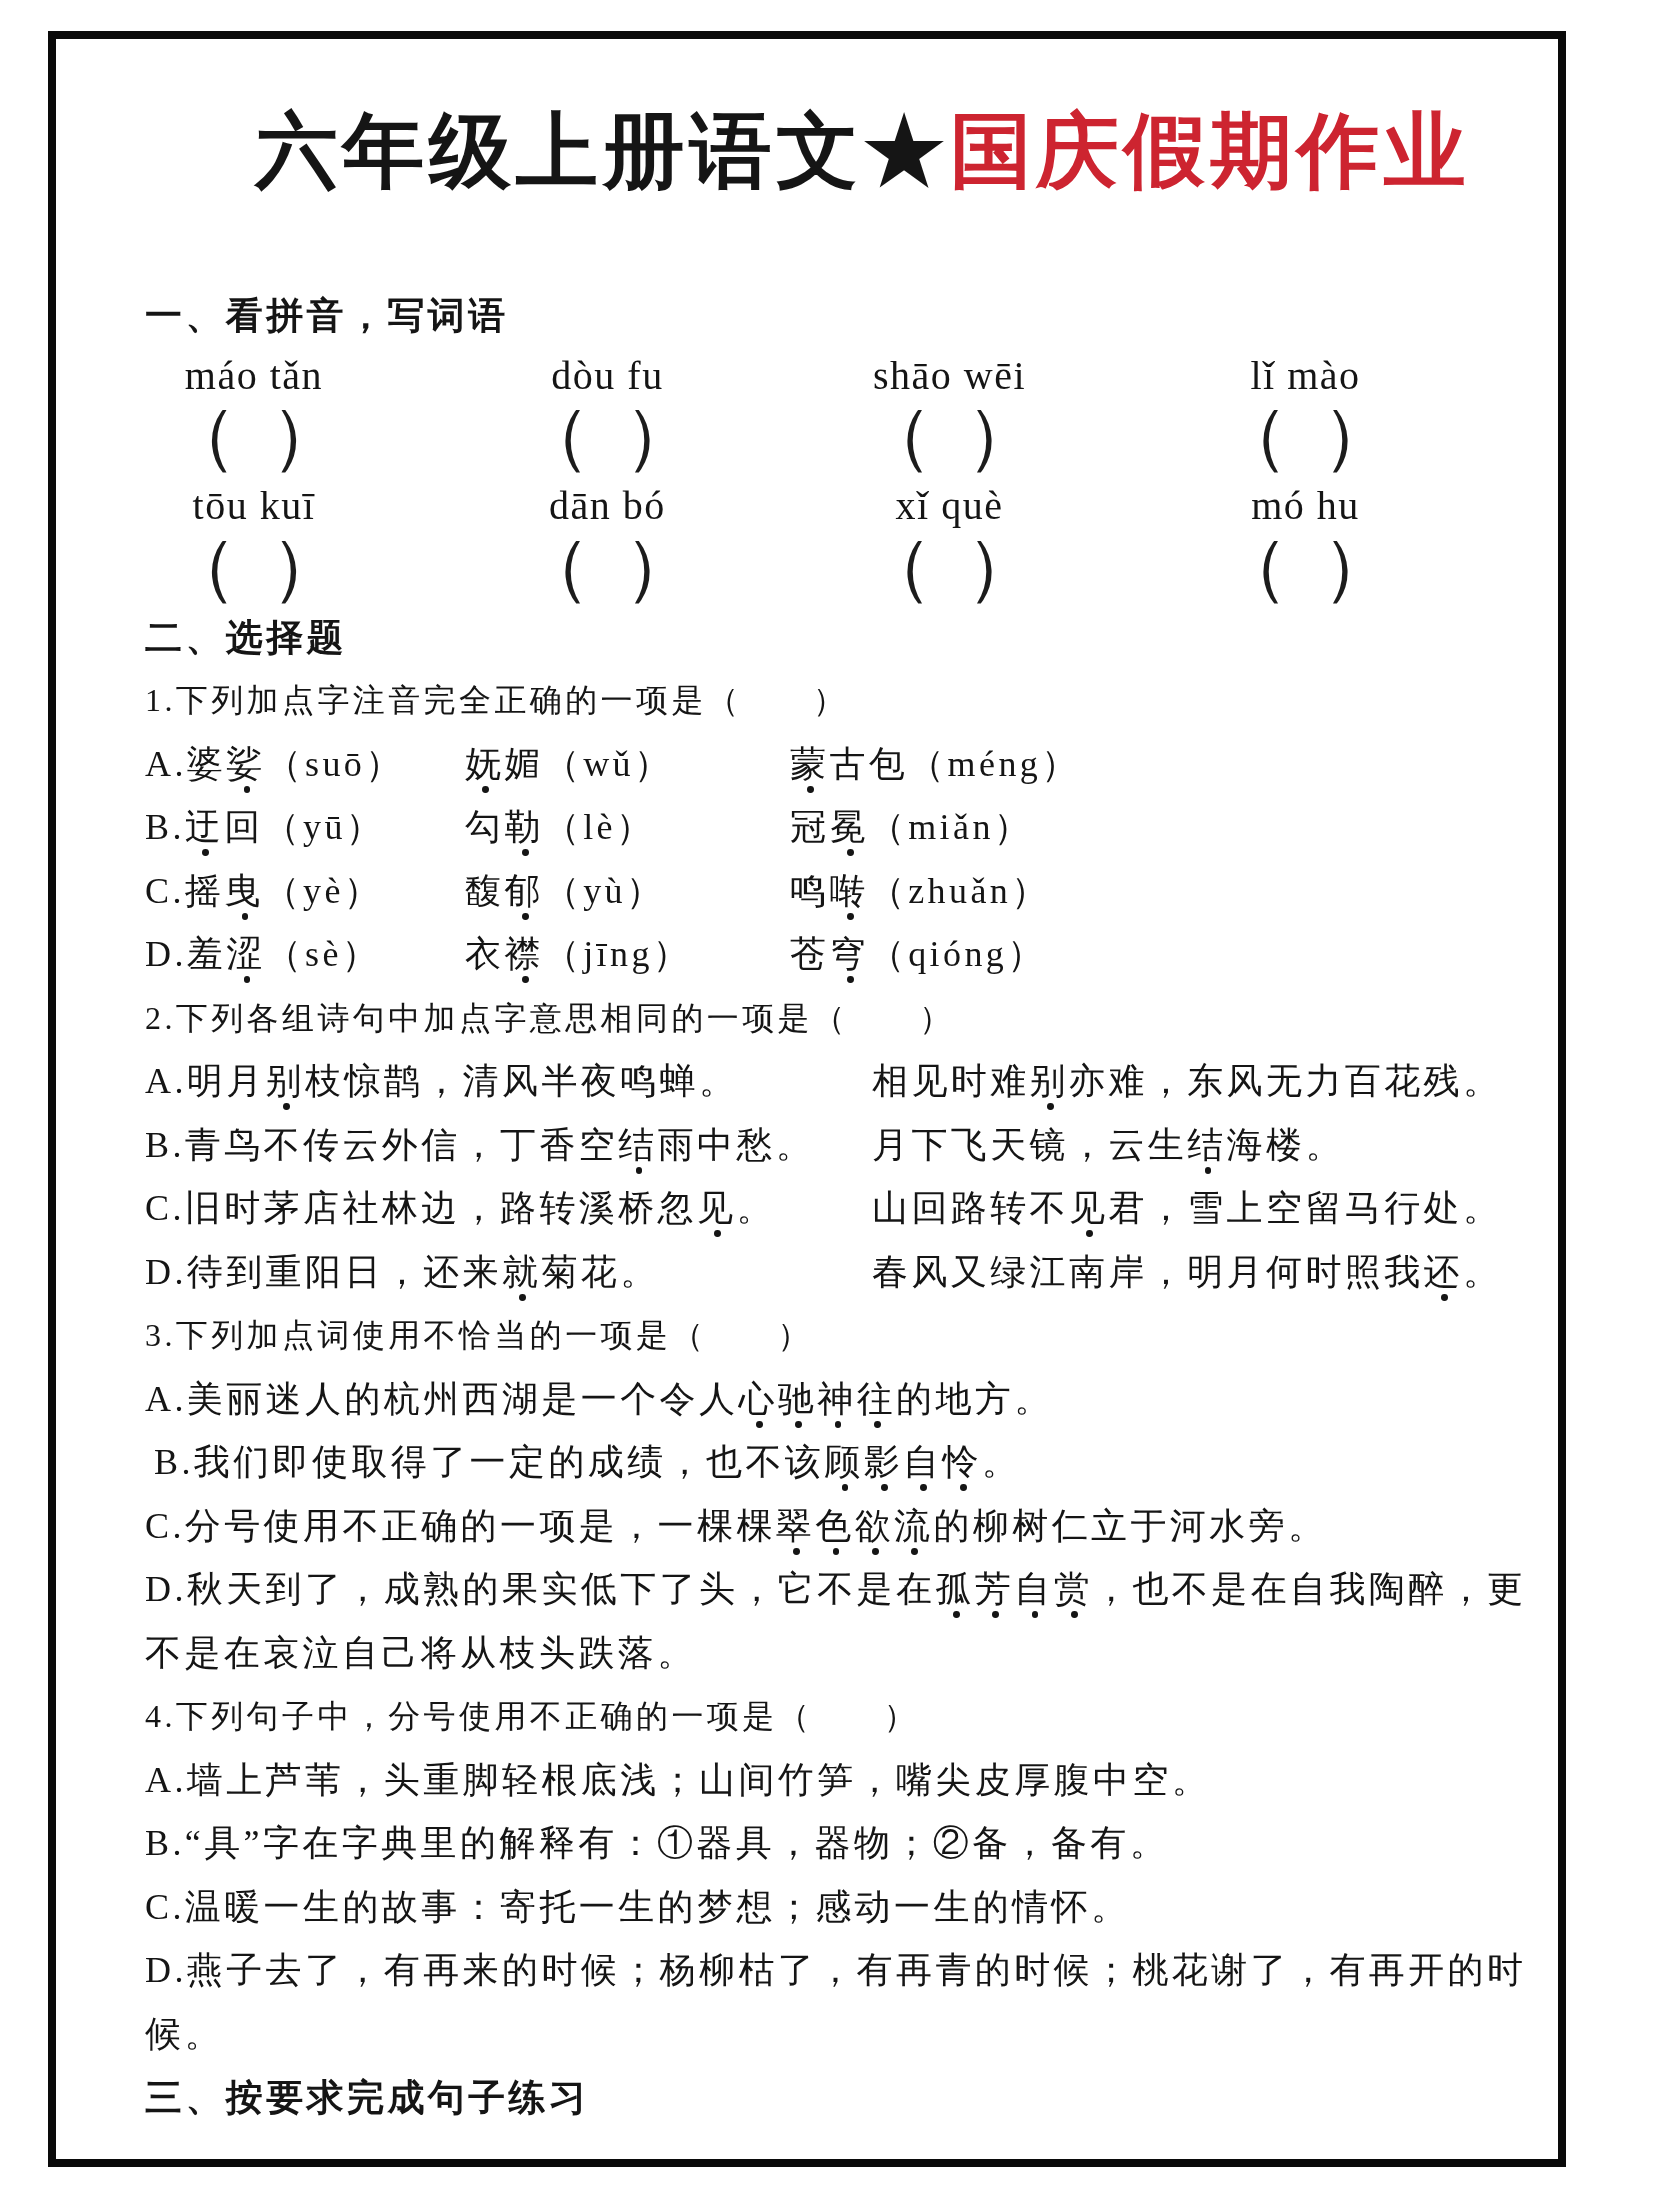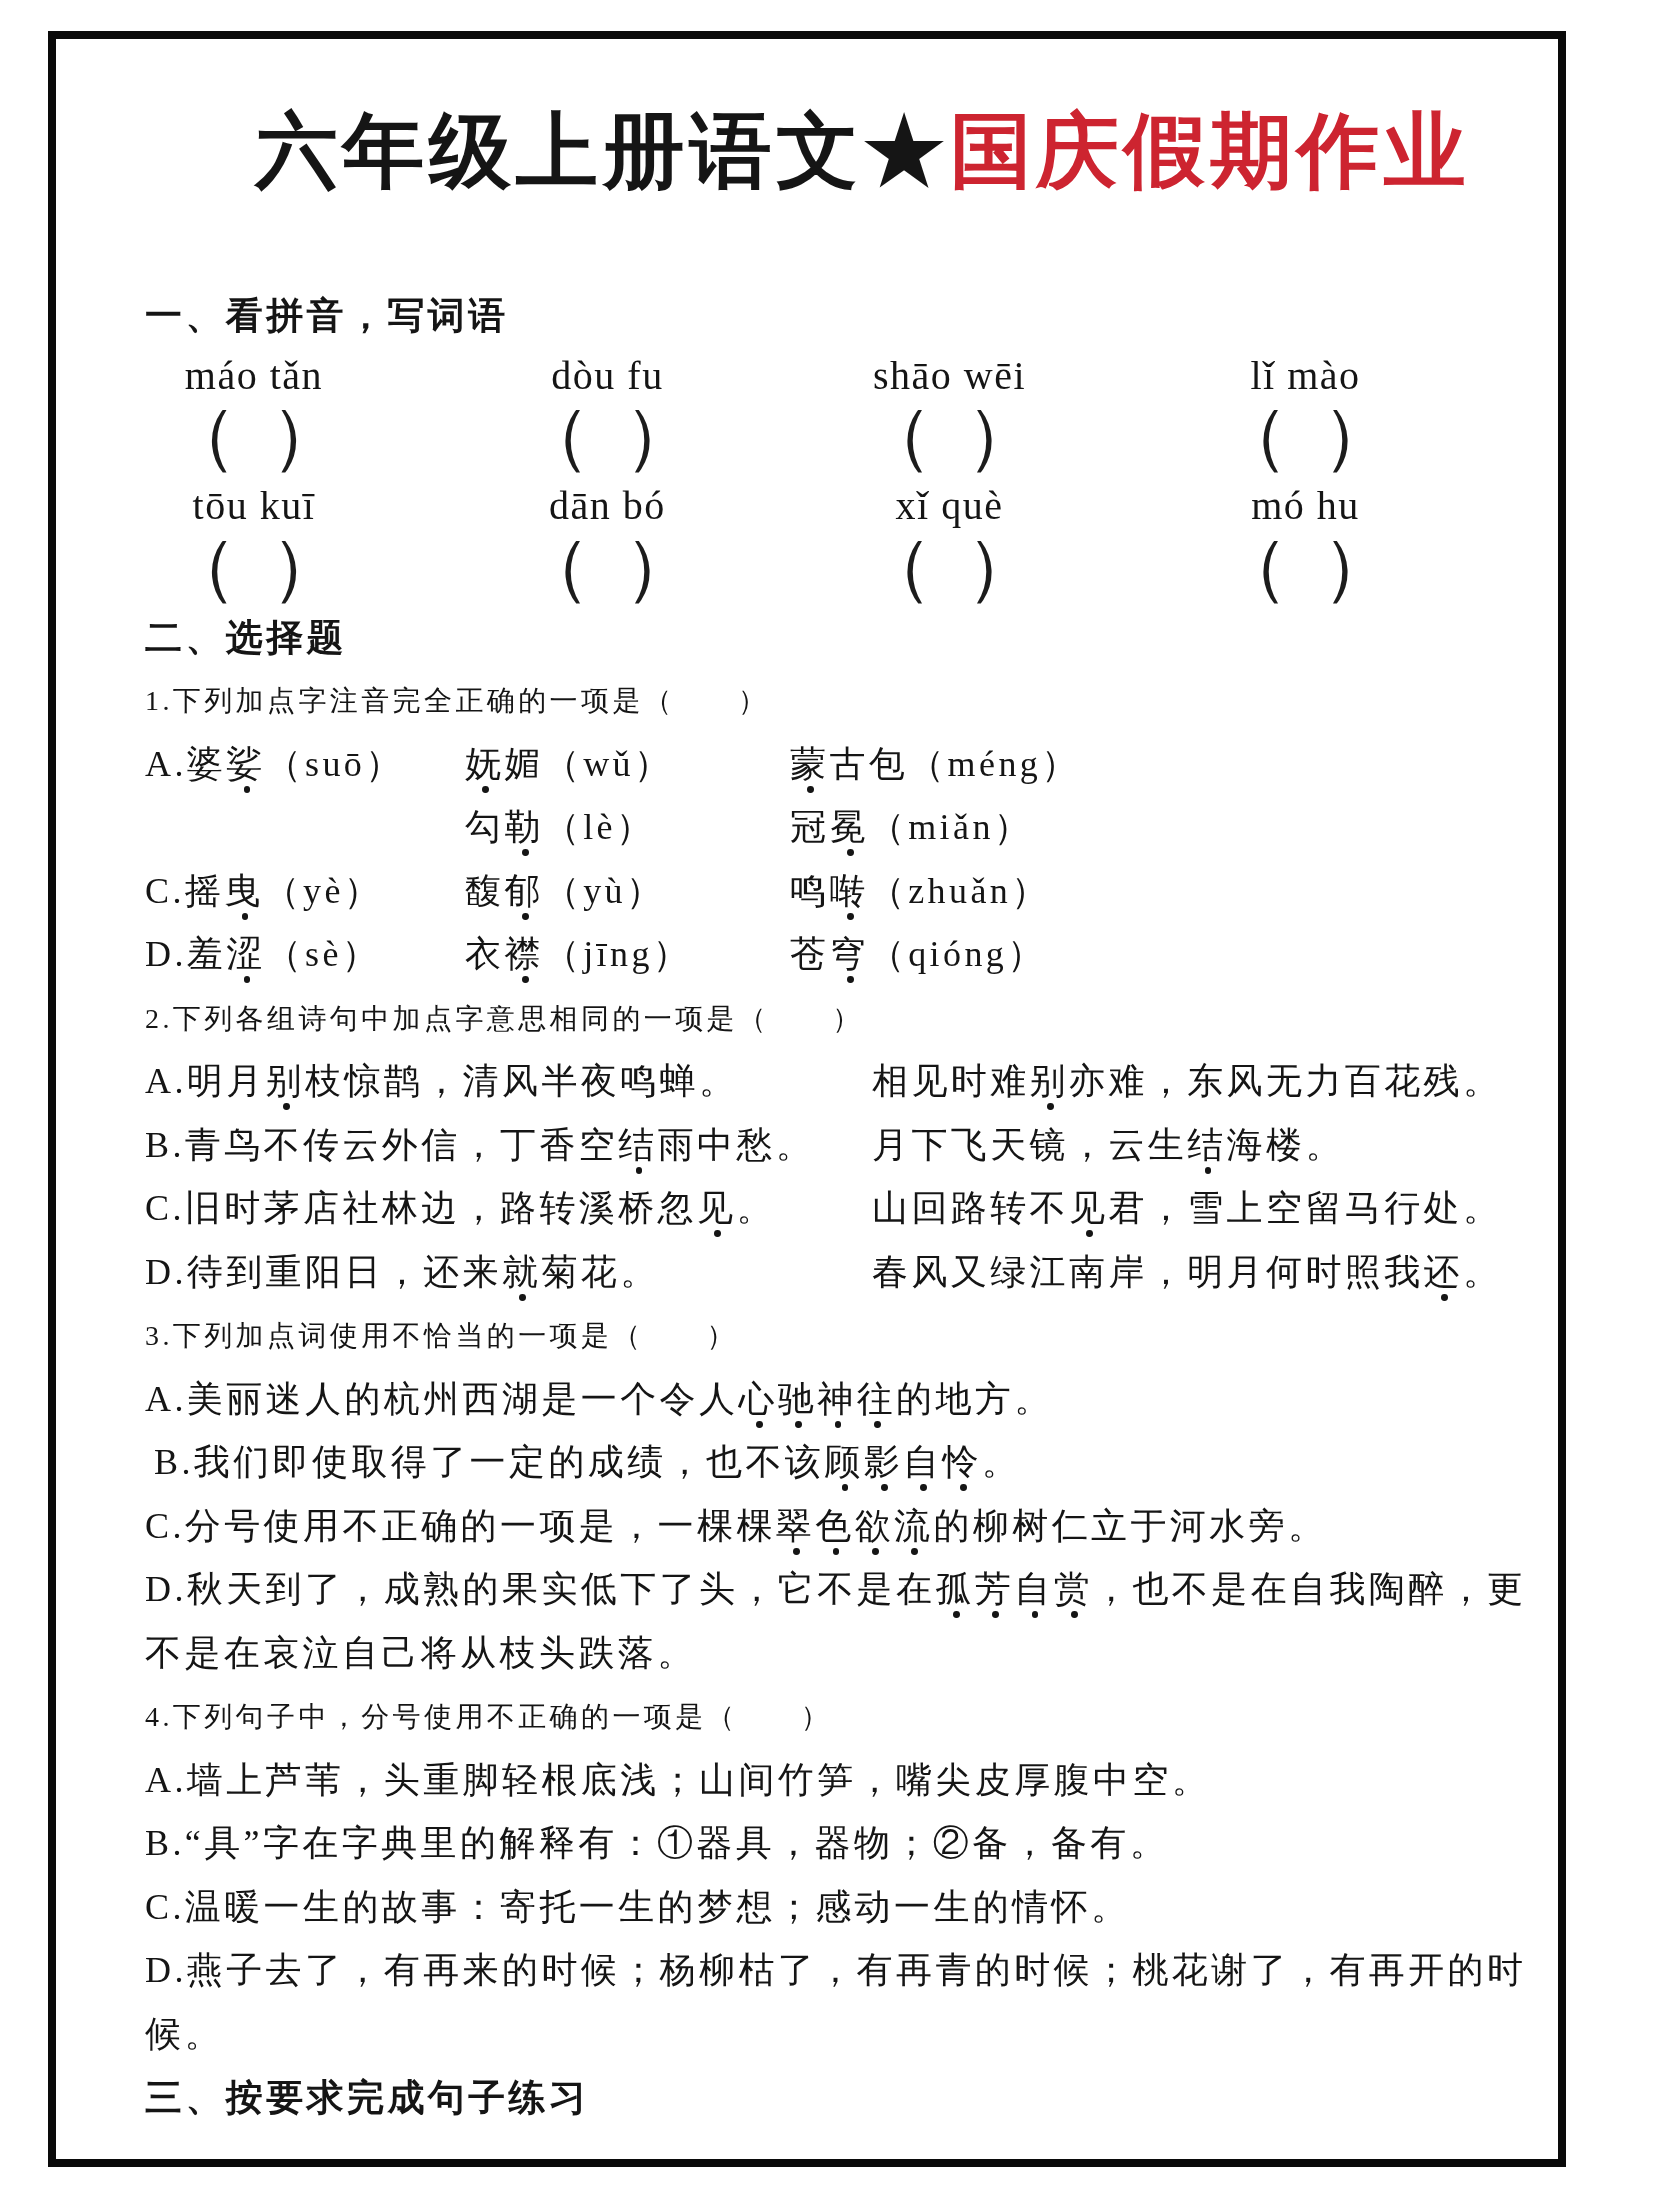--- a/index.html
+++ b/index.html
@@ -27,21 +27,21 @@
     margin:0;text-align:center;white-space:nowrap;
     font-size:82px;font-weight:bold;letter-spacing:4.8px;line-height:1;padding-left:36px;
   }
   .t-red{color:var(--accent);}
   
   .line{
     position:absolute;left:145px;width:1406px;height:63px;
     line-height:63px;font-size:36px;letter-spacing:3.4px;white-space:nowrap;
   }
   .heading{font-weight:bold;font-size:37px;}
-  .stem{font-size:28px;}
+  .stem{font-size:32px;}
   .grp{position:absolute;top:0;line-height:63px;white-space:nowrap;}
   .g0{left:0;}
   .triple .g1{left:320px;}
   .triple .g2{left:645px;}
   .pair .g1{left:727px;}
   
   .py-row,.paren-row{position:absolute;left:145px;width:1406px;height:63px;}
   .py-col{
     position:absolute;top:0;width:179px;text-align:center;
     font-size:40px;letter-spacing:1.5px;line-height:58px;white-space:nowrap;
@@ -125,20 +125,21 @@
   <div id="choice-area">
       <div class="line stem" style="top: 669px;">
         <span class="grp g0"><span class="seg">1.下列加点字注音完全正确的一项是（　　）</span></span>
       </div>
       <div class="line triple" style="top: 733px;">
         <span class="grp g0"><span class="seg">A.婆</span><span class="ed">娑</span><span class="seg">（suō）</span></span>
         <span class="grp g1"><span class="ed">妩</span><span class="seg">媚（wǔ）</span></span>
         <span class="grp g2"><span class="ed">蒙</span><span class="seg">古包（méng）</span></span>
       </div>
       <div class="line triple" style="top: 796px;">
+        <span class="grp g0"><span class="seg">B.</span><span class="ed">迂</span><span class="seg">回（yū）</span></span>
         <span class="grp g1"><span class="seg">勾</span><span class="ed">勒</span><span class="seg">（lè）</span></span>
         <span class="grp g2"><span class="seg">冠</span><span class="ed">冕</span><span class="seg">（miǎn）</span></span>
       </div>
       <div class="line triple" style="top: 860px;">
         <span class="grp g0"><span class="seg">C.摇</span><span class="ed">曳</span><span class="seg">（yè）</span></span>
         <span class="grp g1"><span class="seg">馥</span><span class="ed">郁</span><span class="seg">（yù）</span></span>
         <span class="grp g2"><span class="seg">鸣</span><span class="ed">啭</span><span class="seg">（zhuǎn）</span></span>
       </div>
       <div class="line triple" style="top: 923px;">
         <span class="grp g0"><span class="seg">D.羞</span><span class="ed">涩</span><span class="seg">（sè）</span></span>

